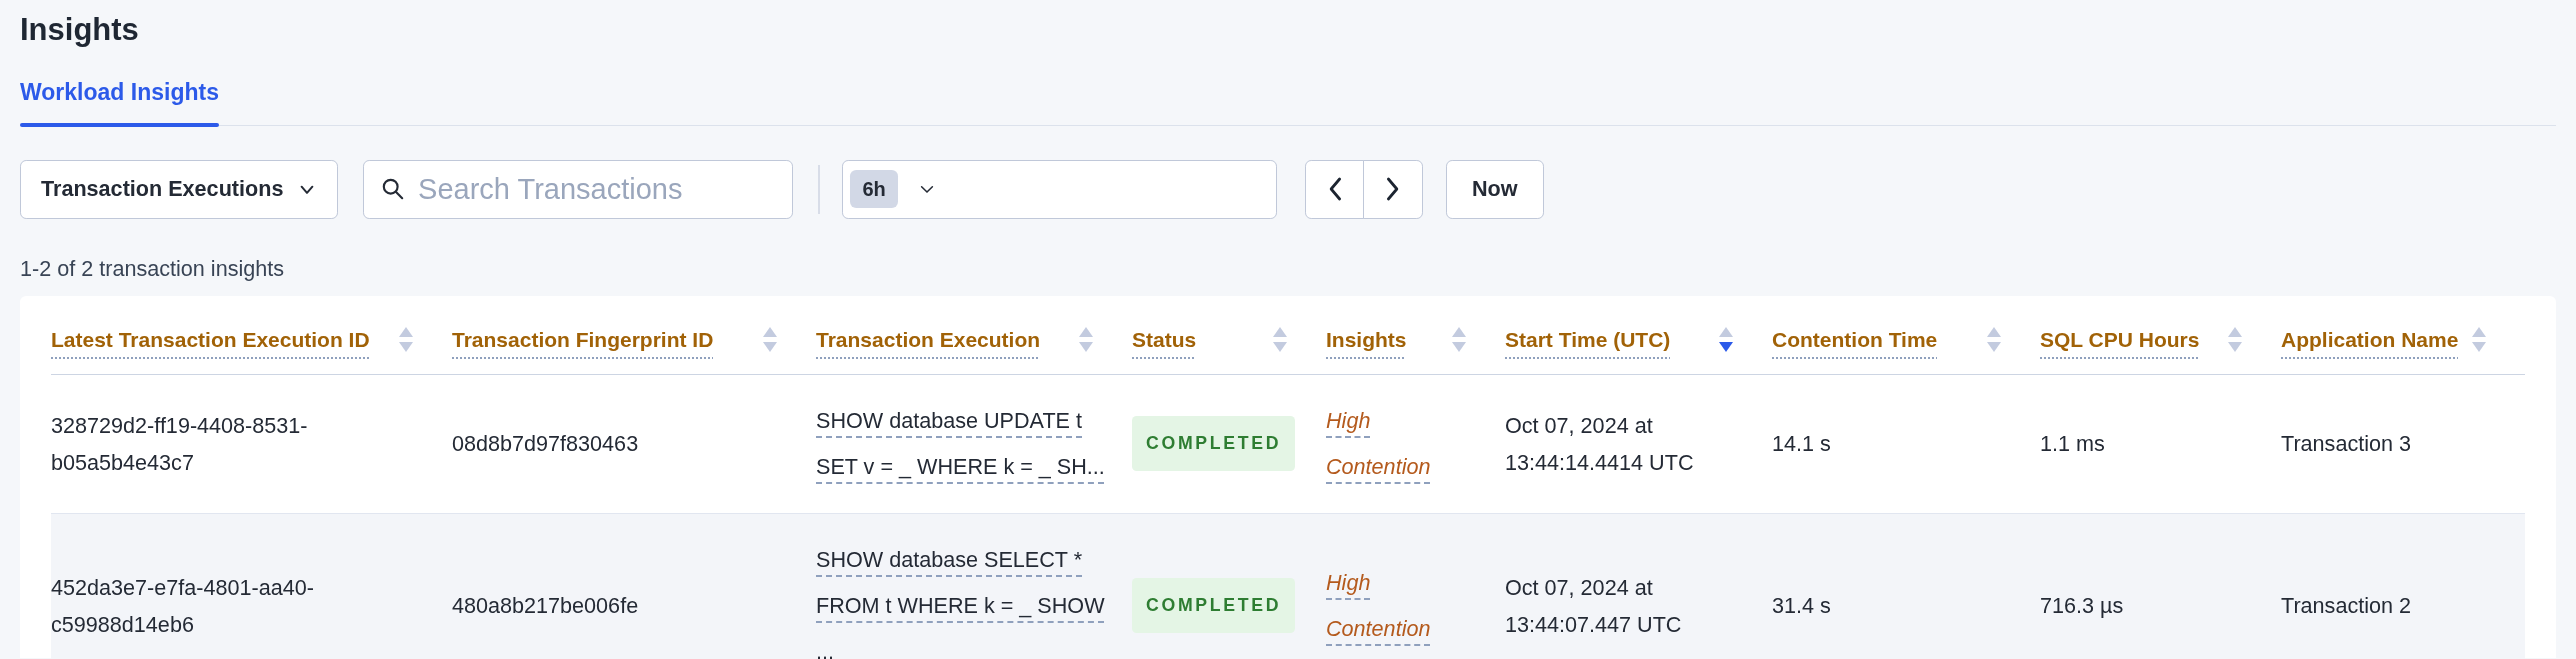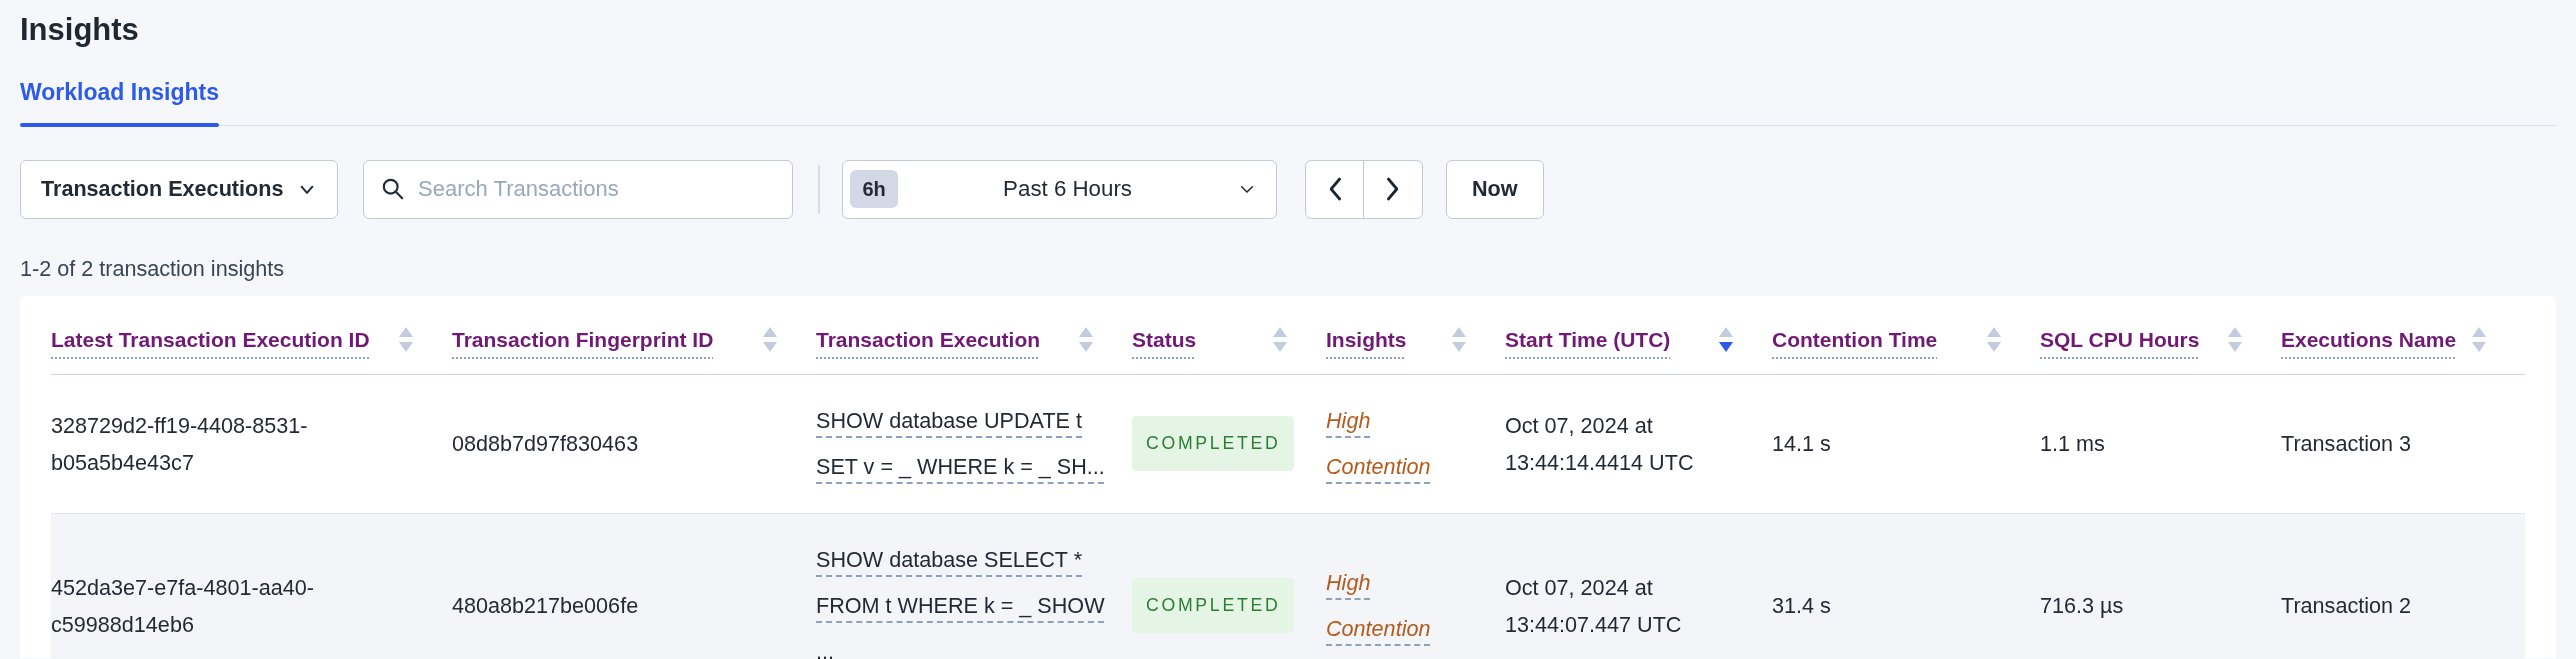--- a/index.html
+++ b/index.html
@@ -38,21 +38,21 @@
   .toolbar { margin-top:34px; display:flex; align-items:center; }
   .btn, .search-box, .time-picker, .nav-btn {
     background:#fff; border:1.5px solid #c0c8d9; border-radius:6.2px;
     height:59px; display:flex; align-items:center;
     font-size:21.6px; color:#242a35;
   }
   .btn { padding:16px 20px; gap:14px; font-weight:600; cursor:pointer; }
   .select-btn { margin-right:25px; }
   .search-box { width:430px; padding:0 15.4px; gap:12.3px; margin-right:25px; }
   .search-box input {
-    border:none; outline:none; flex:1; font-size:22px;
+    border:none; outline:none; flex:1; font-size:29px;
     font-family:"Liberation Sans", sans-serif; color:#0f766e; background:transparent;
   }
   .search-box input::placeholder { color:#9aa6bc; }
   .filters-btn { margin-right:20px; }
   .v-divider { width:1.5px; height:49px; background:#d8dde8; margin-right:21.6px; }
   .time-picker { width:435px; padding:0 18.5px 0 7.7px; gap:18.5px; cursor:pointer;text-align:center; }
   .time-chip {
     background:#d2d8e6; border-radius:6.2px; padding:7.7px 12.3px;
     font-size:20px; font-weight:700; color:#242a35;
   }
@@ -72,21 +72,21 @@
     padding:0 31px; height:362px;
   }
   table { width:100%; border-collapse:collapse; table-layout:fixed; }
   th {
     text-align:left; vertical-align:middle;
     padding:31px 39px 21.6px 0;
     border-bottom:1.5px solid #cdd5e3;
   }
   .th-inner { display:flex; align-items:center; cursor:pointer; }
   .th-label {
-    font-size:21px; font-weight:700; color:#701a75;
+    font-size:21px; font-weight:700; color:#a16207;
     text-decoration:underline dotted #8fa0bd; text-decoration-thickness:2.3px;
     text-underline-offset:10.8px; line-height:1.2;
   }
   .sort { margin-left:auto; display:flex; flex-direction:column; align-items:center; padding-left:12.3px; cursor:pointer; }
   .tri { width:0; height:0; border-left:7.7px solid transparent; border-right:7.7px solid transparent; }
   .tri.up   { border-bottom:10px solid #c3cbdf; margin-bottom:4.6px; }
   .tri.down { border-top:10px solid #c3cbdf; }
   .sort.sort-desc .tri.down { border-top-color:#2c5ae9; }
 
   td {
@@ -98,21 +98,21 @@
   tr.highlight td { background:#f3f5f9; }
   .id-text { max-width:362px; word-wrap:break-word; }
   .stmt-line { line-height:46px; white-space:nowrap; }
   .stmt-link {
     color:#242a35; cursor:pointer;
     text-decoration:underline dashed #8fa0bd; text-decoration-thickness:1.5px;
     text-underline-offset:9.2px;
   }
   .status-badge {
     display:inline-block; background:#e4f5e5; color:#2e7d32;
-    font-size:17.7px; font-weight:400; letter-spacing:2.7px;
+    font-size:17.7px; font-weight:700; letter-spacing:2.7px;
     padding:9.2px 14px; border-radius:4.6px;
   }
   .insight-link {
     display:inline; color:#b45a1d; cursor:pointer; line-height:46px;
     text-decoration:underline dashed #8fa0bd; text-decoration-thickness:1.5px;
     text-underline-offset:9.2px;
   }
   .insight-cell { max-width:139px;font-style:italic; }
   .time-text { max-width:239px; }
 
@@ -150,21 +150,20 @@
           </svg>
       </span>
       <input type="text" placeholder="Search Transactions" style="">
     </div>
 
 
     <div class="v-divider"></div>
 
     <div class="time-picker">
       <span class="time-chip">6h</span>
-      <span class="time-label">Past 6 Hours</span>
       <span class="icon">
         <svg width="20" height="20" viewBox="0 0 26 26">
             <polyline points="6,10 13,17 20,10" fill="none" stroke="#242a35" stroke-width="2" stroke-linecap="round" stroke-linejoin="round"></polyline>
           </svg>
       </span>
     </div>
 
     <div class="range-nav">
       <div class="nav-btn prev">
         <span class="icon">
@@ -272,21 +271,21 @@
               <div class="th-inner">
                 <span class="th-label">SQL CPU Hours</span>
                 <span class="sort">
                   <i class="tri up"></i>
                   <i class="tri down"></i>
                 </span>
               </div>
             </th>
           <th>
               <div class="th-inner">
-                <span class="th-label">Executions Name</span>
+                <span class="th-label">Application Name</span>
                 <span class="sort">
                   <i class="tri up"></i>
                   <i class="tri down"></i>
                 </span>
               </div>
             </th>
         </tr>
       </thead>
       <tbody>
         <tr>

